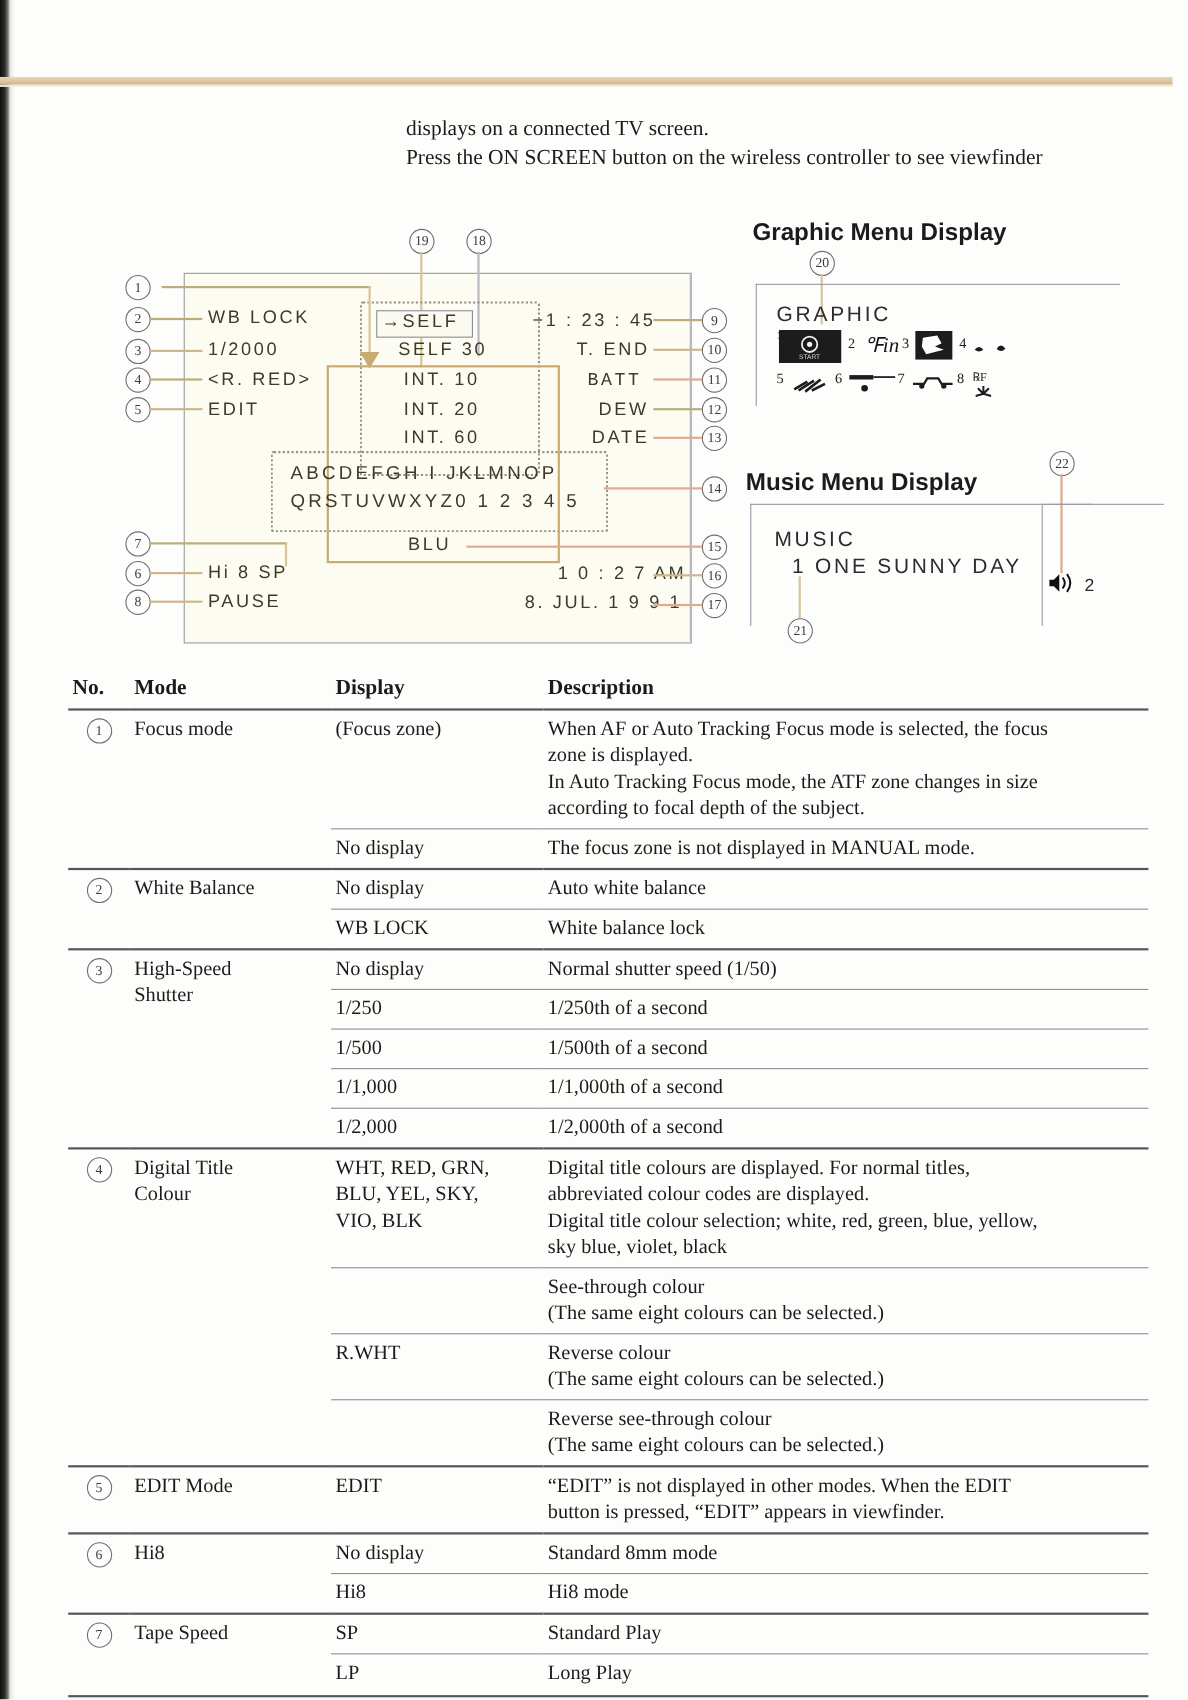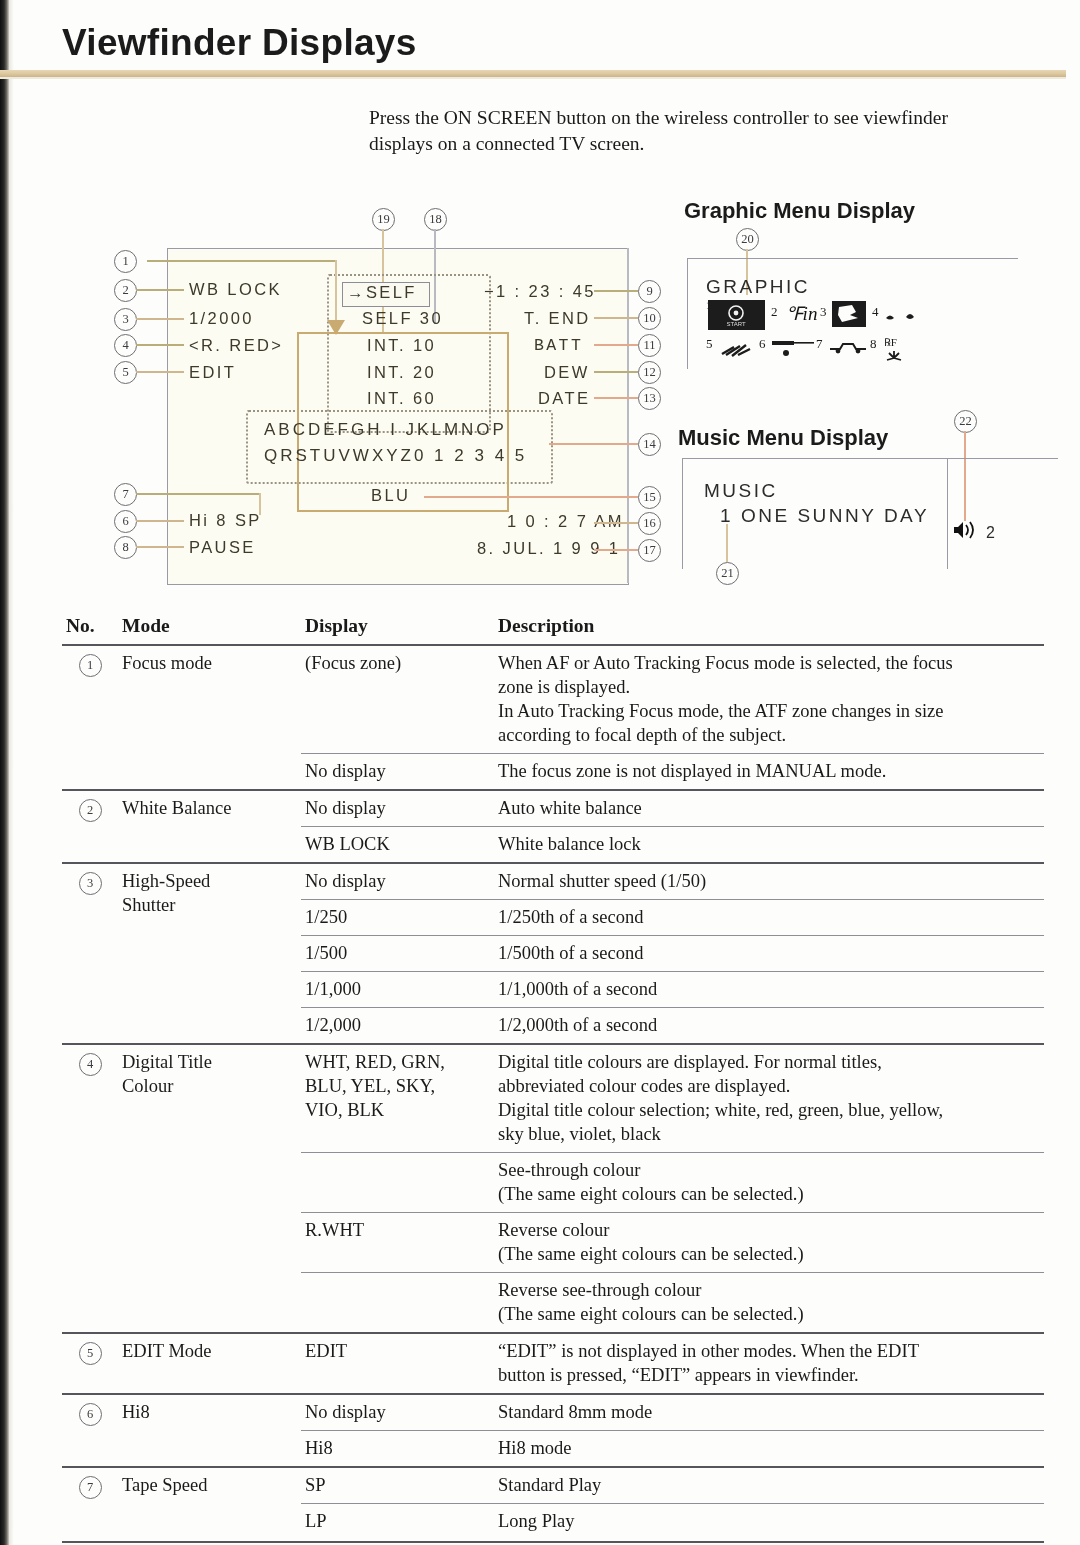--- a/index.html
+++ b/index.html
@@ -85,29 +85,26 @@
   .footer .ft{font-size:20px;color:#2a2a2a;margin-left:26px;}
 </style>
 </head>
 <body>
 
 <div class="scan-edge"></div>
 <div class="scan-edge-2"></div>
 
 <div class="page">
 
-  <div class="hdr">
-    <h1>Viewfinder Displays</h1>
-  </div>
   <div class="hdr-rule"></div>
   <div class="hdr-rule2"></div>
 
   <div class="intro">
+    <p>displays on a connected TV screen.</p>
     <p>Press the ON SCREEN button on the wireless controller to see viewfinder</p>
-    <p>displays on a connected TV screen.</p>
   </div>
 
   <div class="diagram">
 
     <div class="vf-frame"></div>
 
     <div class="cnum" style="left:358px;top:10px;">19</div>
     <div class="vlead tan" style="left:368px;top:31px;height:105px;"></div>
     <div class="cnum" style="left:410px;top:10px;">18</div>
     <div class="vlead grey" style="left:420px;top:31px;height:95px;"></div>

